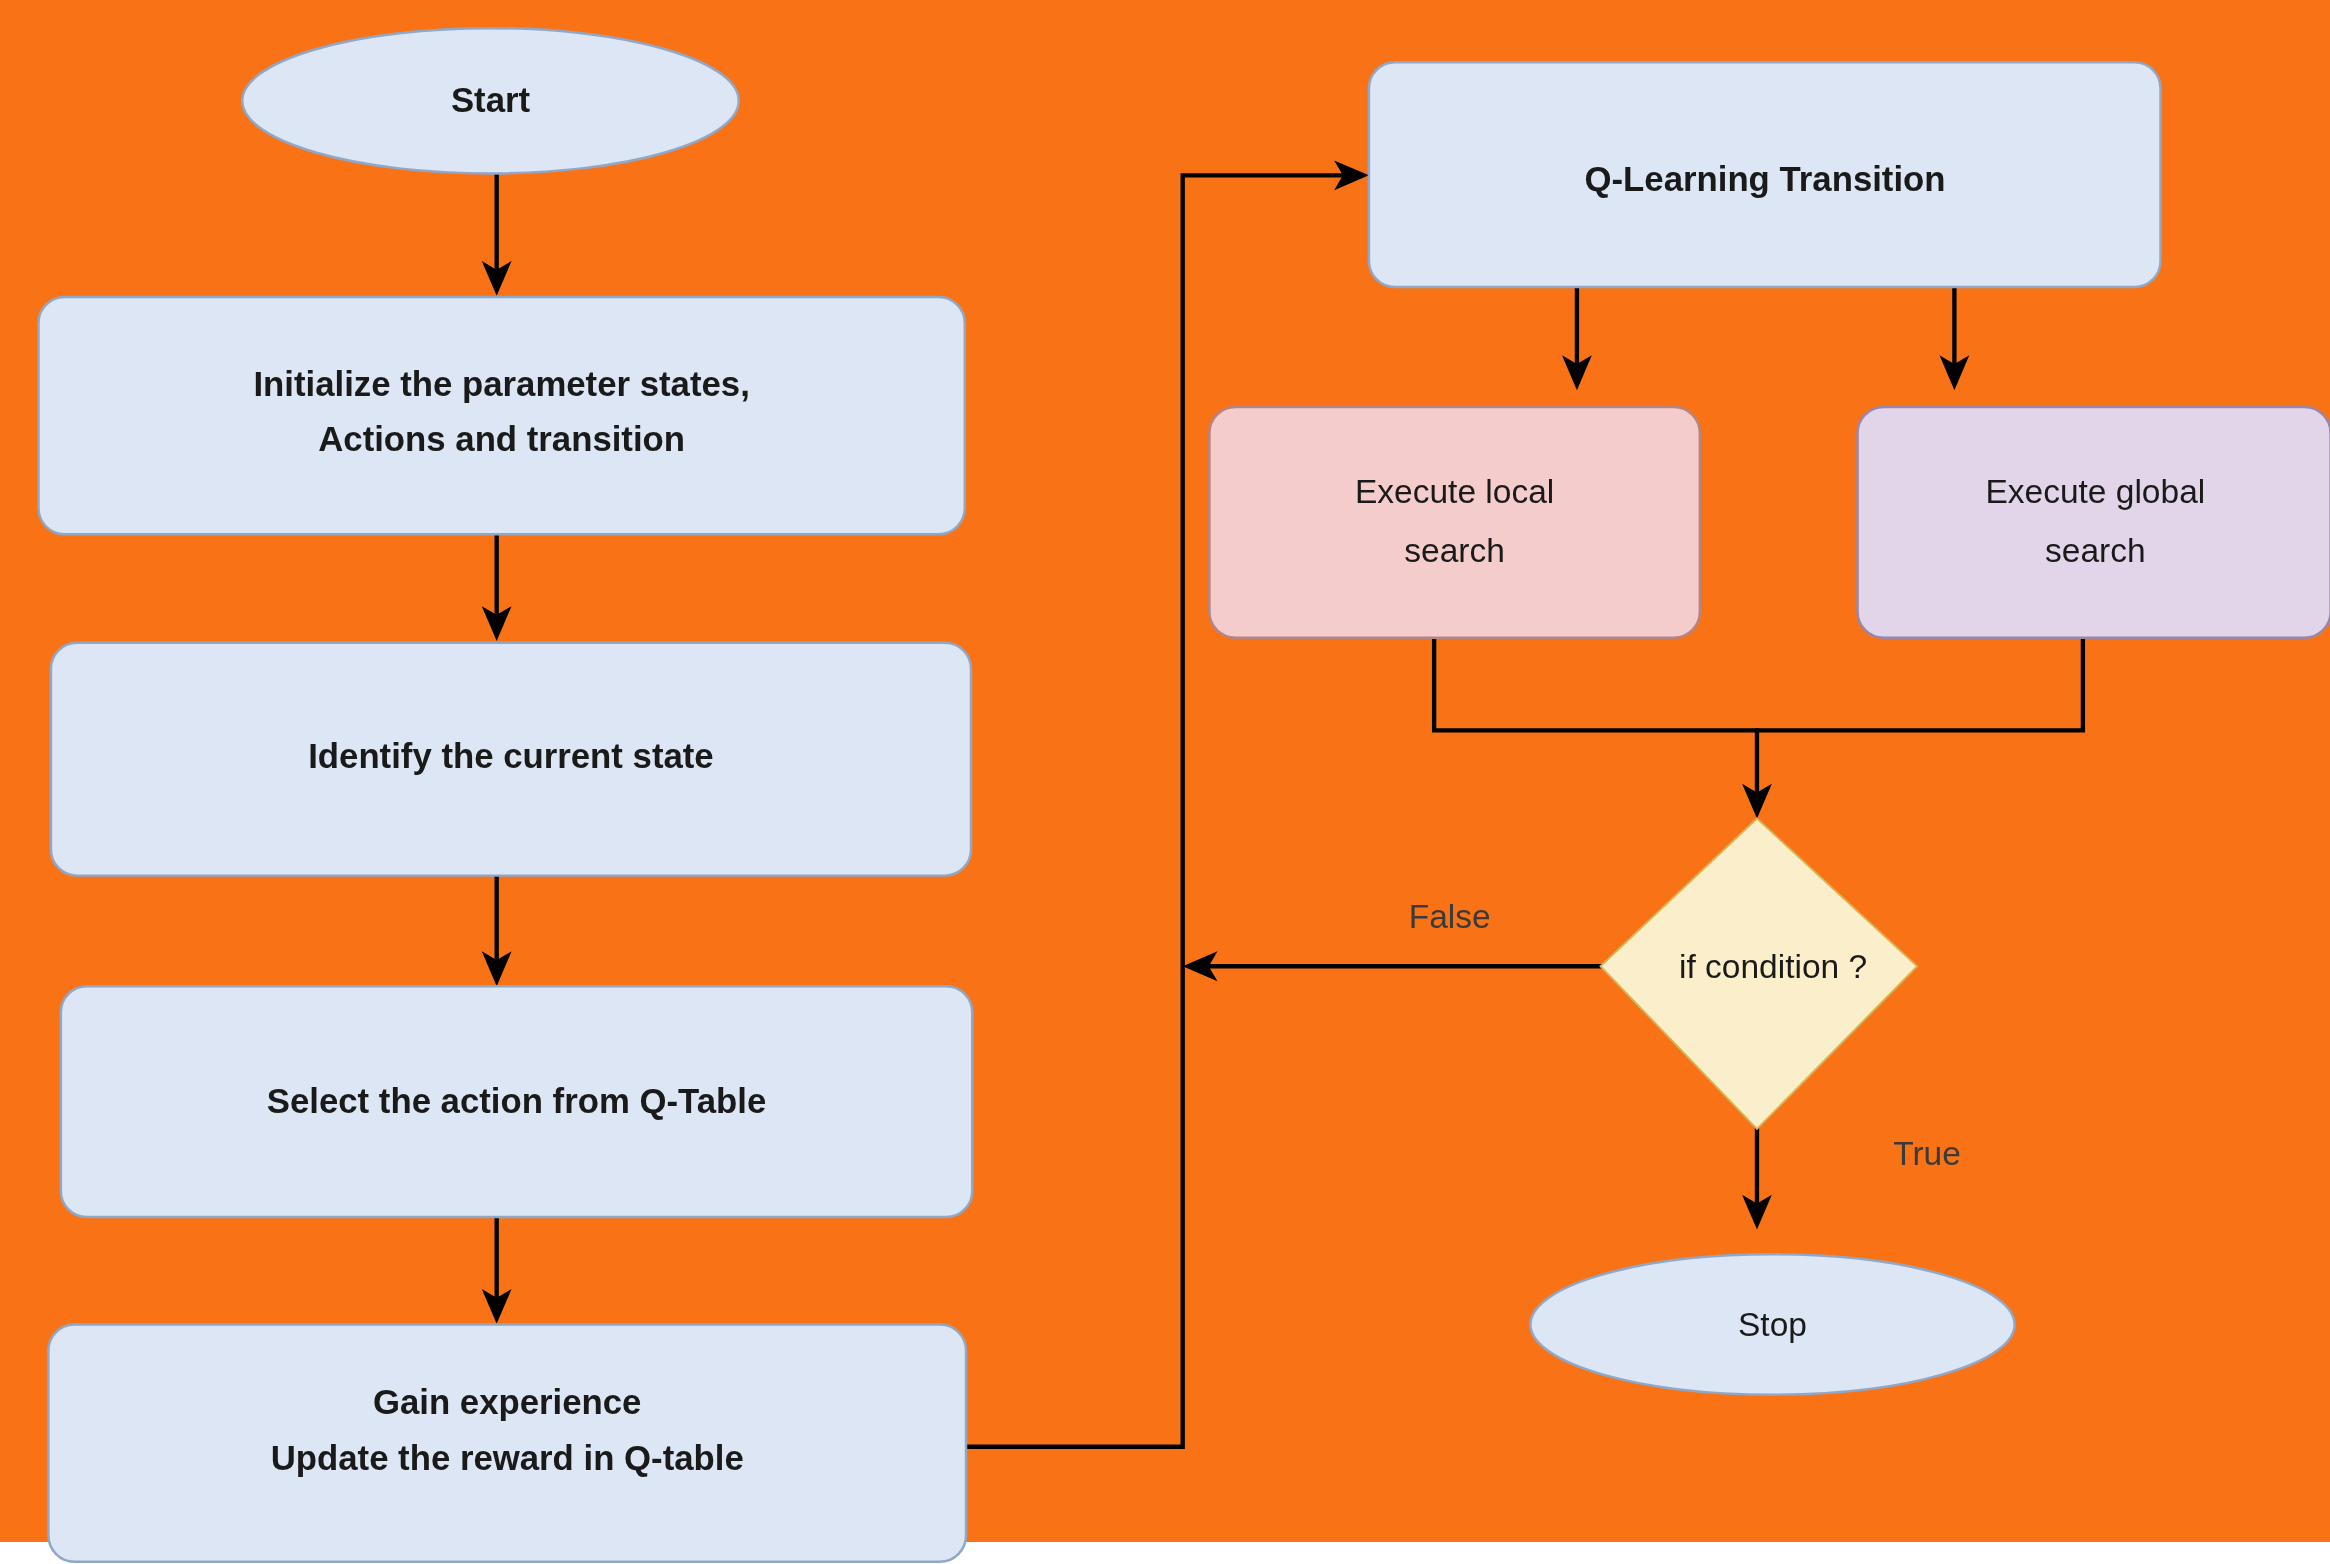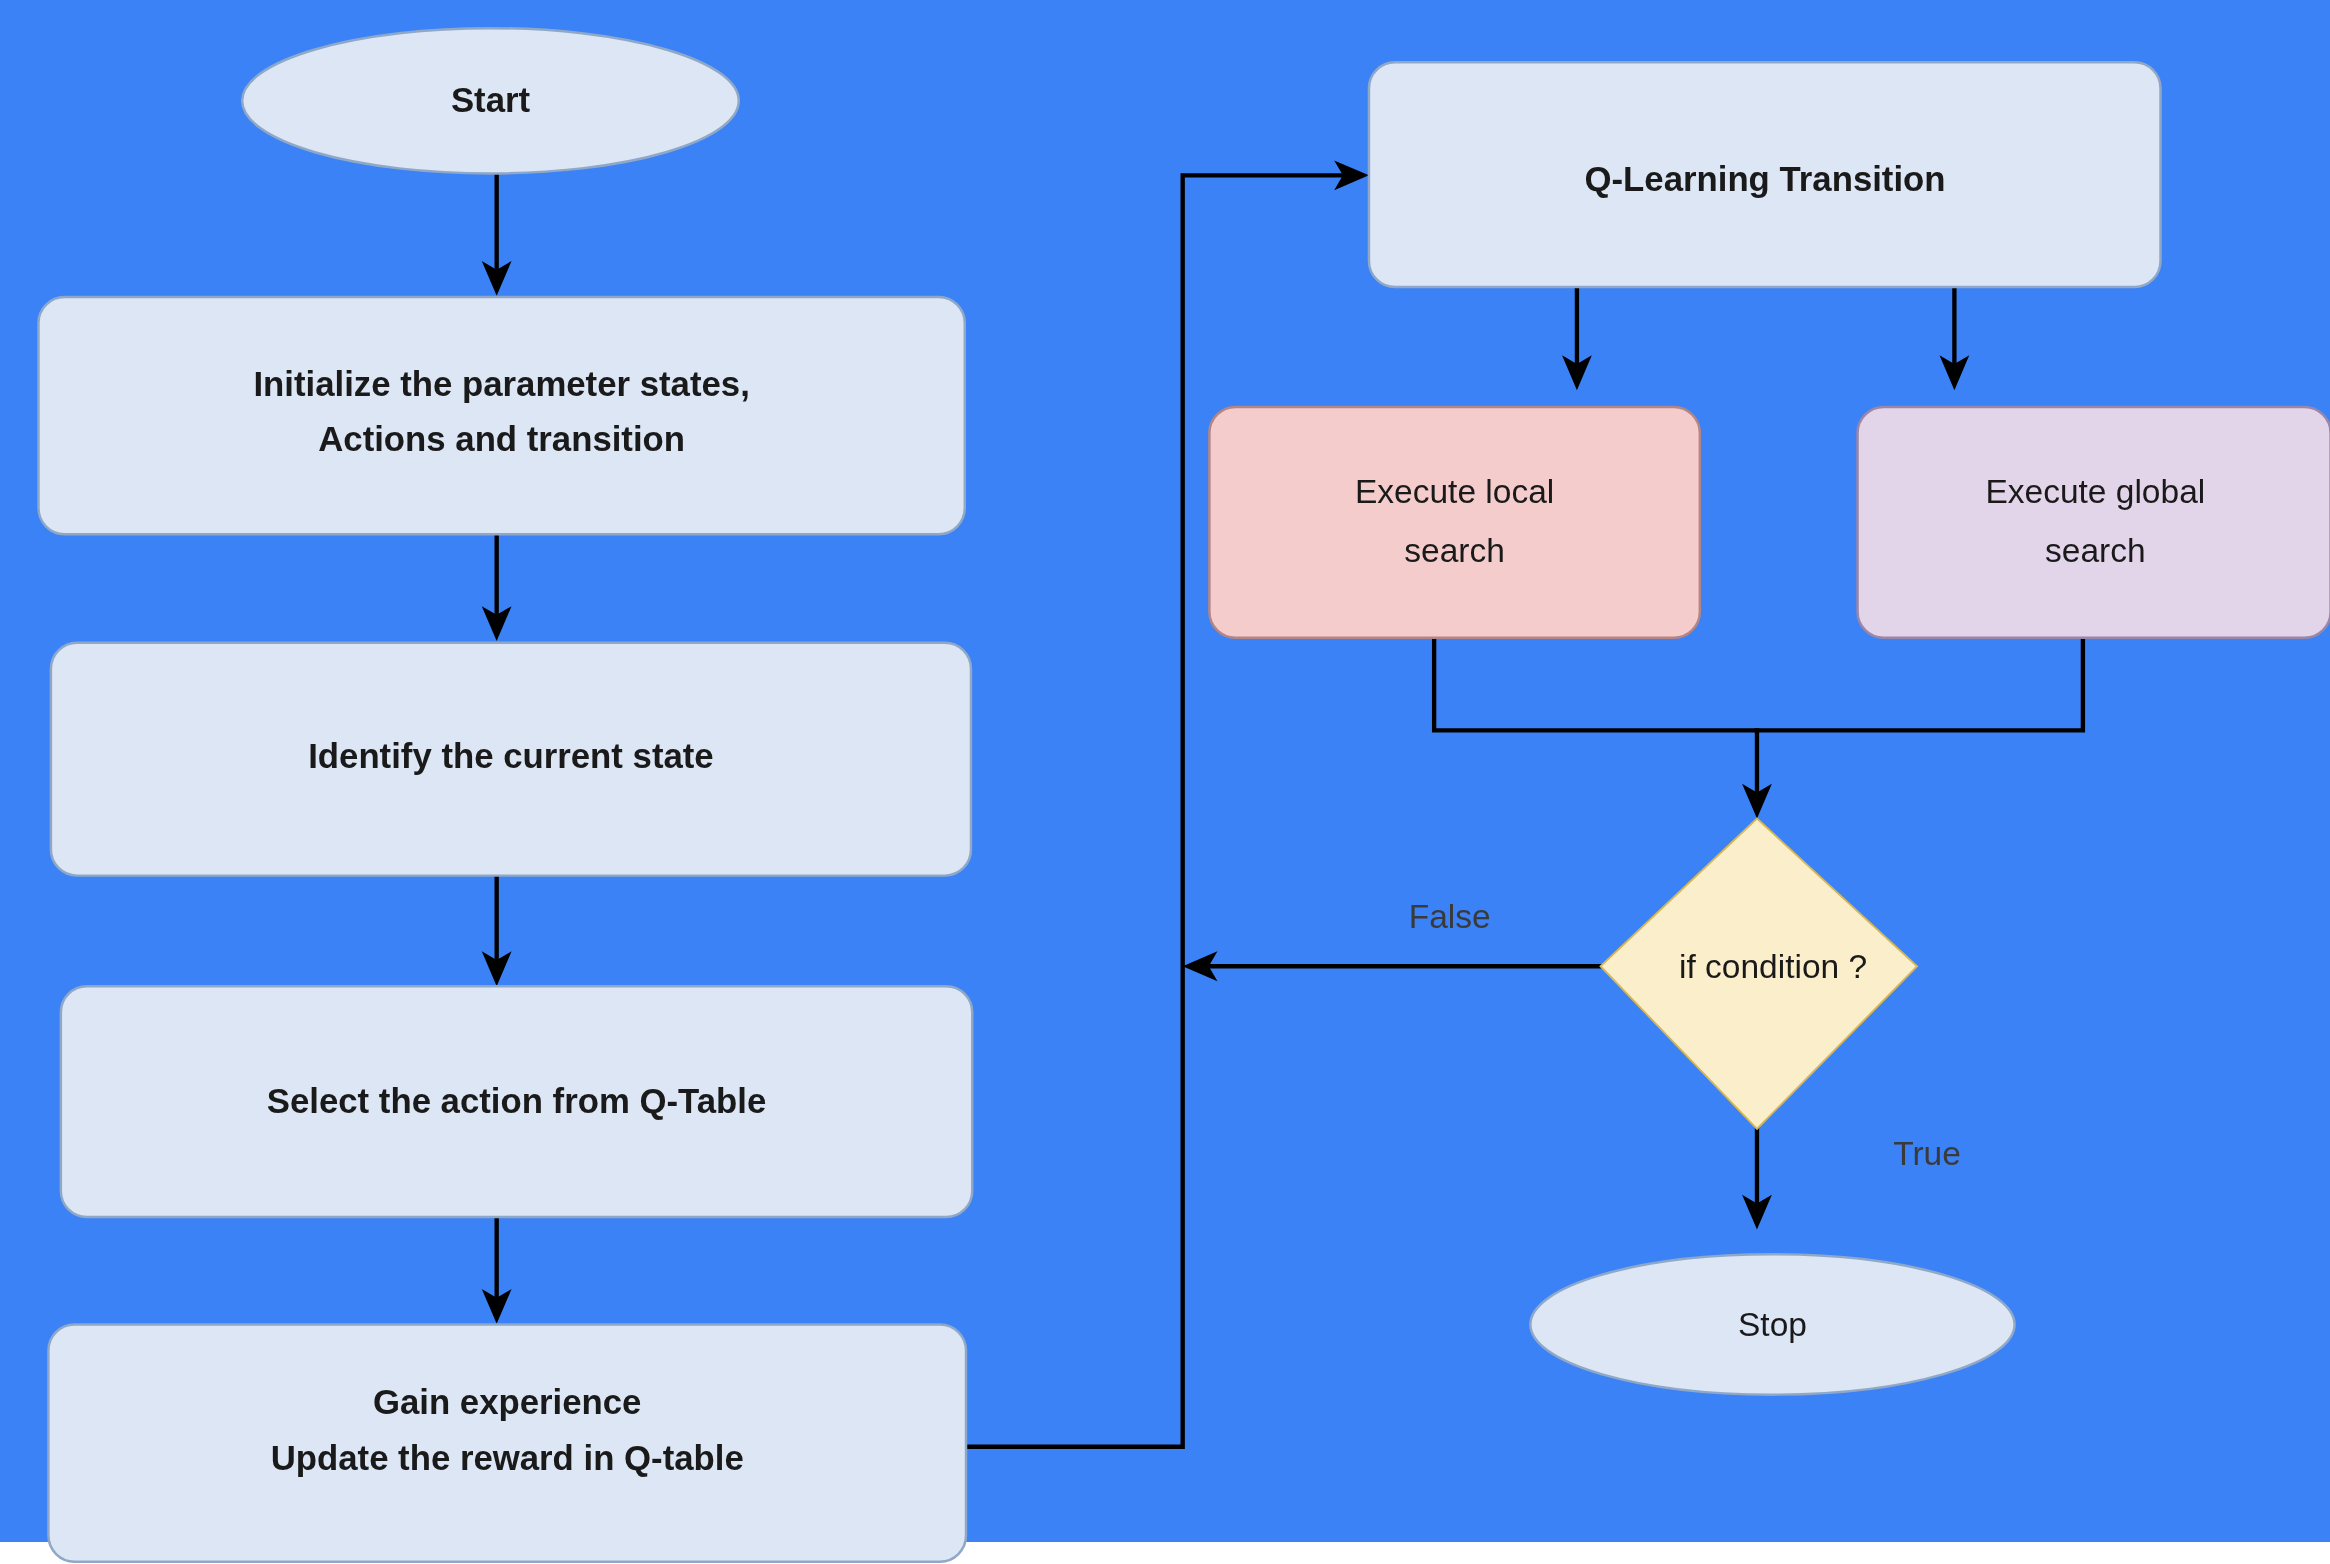--- a/index.html
+++ b/index.html
@@ -10,21 +10,21 @@
   body {
     width: 2330px;
     height: 1565px;
     overflow: hidden;
     font-family: "Liberation Sans", sans-serif;
   }
   #flow-root {
     position: relative;
     width: 2330px;
     height: 1542px;
-    background: #3b82f6;
+    background: #f97316;
   }
   svg#flow-svg {
     position: absolute;
     top: 0; left: 0;
     width: 2330px;
     height: 1565px;
     display: block;
   }
   .node-label {
     font-family: "Liberation Sans", sans-serif;

